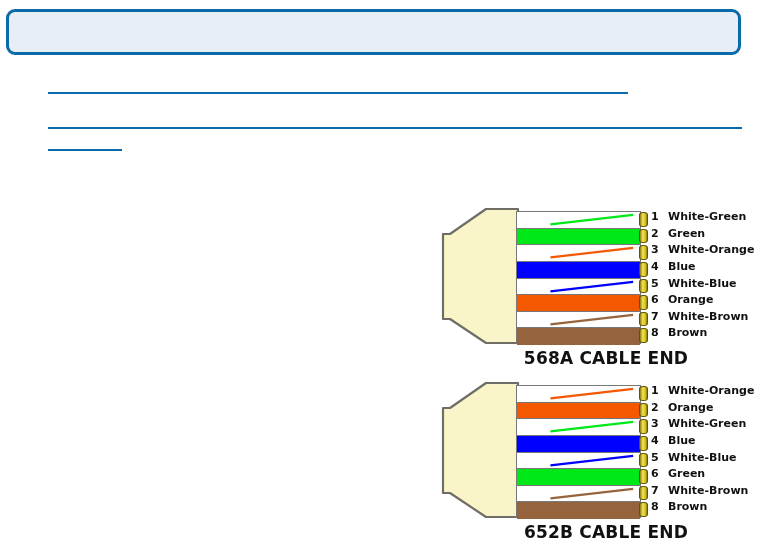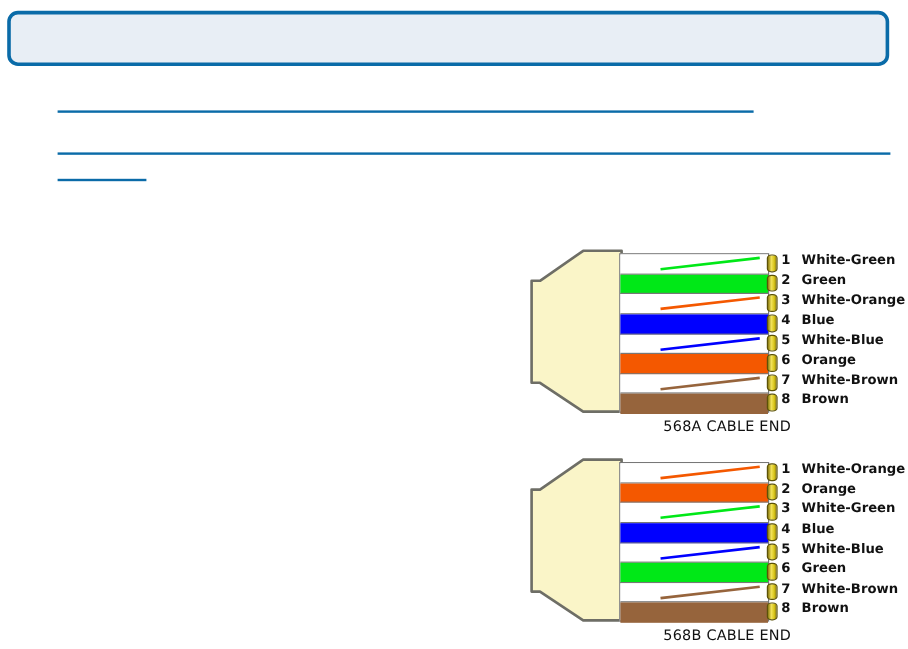--- a/index.html
+++ b/index.html
@@ -150,22 +150,22 @@
   }
   .pin-number { text-align: left; }
 
   .cable-caption {
     position: absolute;
     left: 76px;
     top: 142px;
     width: 180px;
     text-align: center;
     font-family: "DejaVu Sans", sans-serif;
-    font-size: 12px;
-    font-weight: normal;
+    font-size: 17px;
+    font-weight: bold;
     color: #111111;
     letter-spacing: 0.2px;
     white-space: nowrap;
   }
 </style>
 </head>
 <body>
 
 <div id="callout-box"></div>
 
@@ -329,14 +329,14 @@
         <div class="wire-name">White-Orange</div>
         <div class="wire-name">Orange</div>
         <div class="wire-name">White-Green</div>
         <div class="wire-name">Blue</div>
         <div class="wire-name">White-Blue</div>
         <div class="wire-name">Green</div>
         <div class="wire-name">White-Brown</div>
         <div class="wire-name">Brown</div>
       </div>
   </div>
-  <div class="cable-caption">568B CABLE END</div>
+  <div class="cable-caption">652B CABLE END</div>
 </div>
 
 </body></html>

